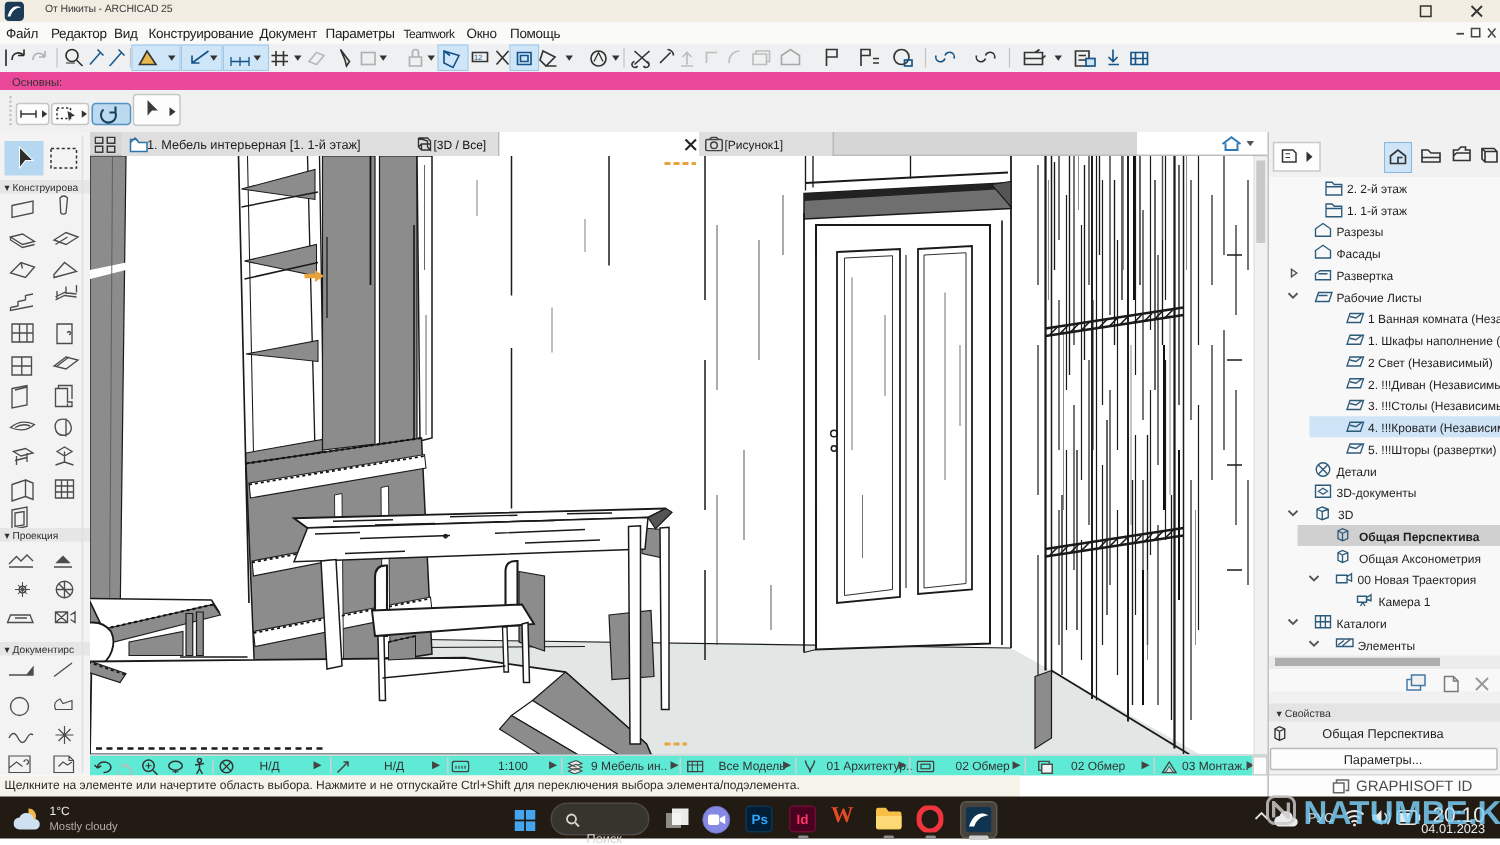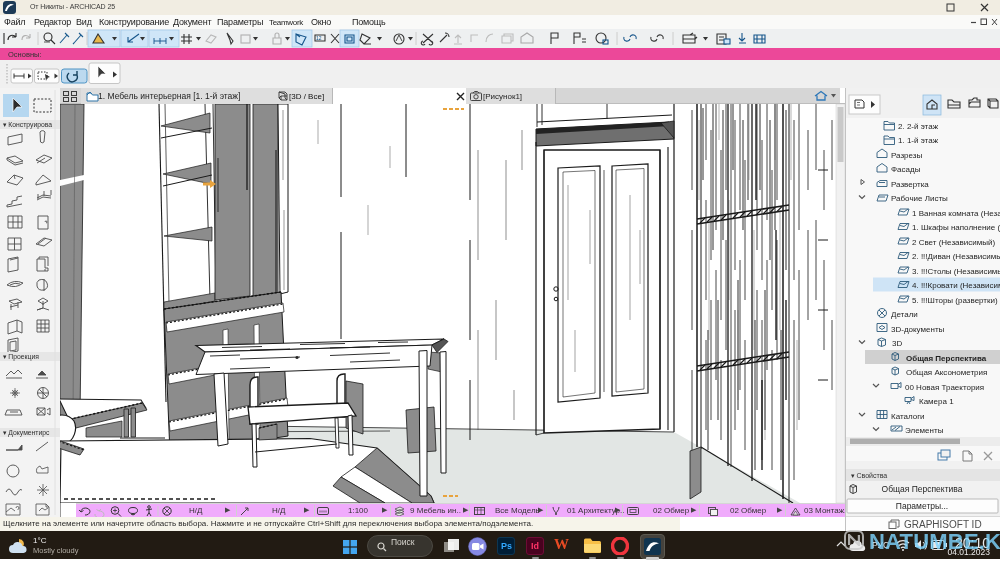--- a/index.html
+++ b/index.html
@@ -4,25 +4,25 @@
 <style>
   html,body{margin:0;padding:0;}
   body{width:1000px;height:563px;overflow:hidden;font-family:"Liberation Sans",sans-serif;position:relative;background:#fff;}
   .abs{position:absolute;}
   #titlebar{left:0;top:0;width:1000px;height:15px;background:#f1ede2;}
   #titletext{left:30px;top:3px;font-size:7px;letter-spacing:-0.1px;color:#3a3a3a;}
   #menubar{left:0;top:15px;width:1000px;height:14px;background:#fafaf8;}
   .mi{position:absolute;top:17px;font-size:9px;color:#1c1c1c;letter-spacing:-0.2px;}
   #row3{left:0;top:48px;width:1000px;height:12px;background:#ec4899;}
   #row4{left:0;top:60px;width:1000px;height:28px;background:#f0f0f0;}
-  #tabbar{left:60px;top:88px;width:780px;height:16px;background:#d6d6d6;}
+  #tabbar{left:60px;top:88px;width:698px;height:16px;background:#d6d6d6;}
   #statusbar{left:0;top:517px;width:680px;height:14px;background:#f6f4ea;font-size:8px;color:#2a2a2a;}
   #gsid{left:845px;top:516px;width:155px;height:15px;background:#fdfdfd;border-left:1px solid #cfcfcf;border-top:1px solid #d8d8d8;box-sizing:border-box;text-align:right;}
   #taskbar{left:0;top:531px;width:1000px;height:28px;background:#221b13;}
-  #quickbar{left:76px;top:503px;width:785px;height:14px;background:#f0abfc;border-top:1px solid #d5d5d5;box-sizing:border-box;}
+  #quickbar{left:60px;top:503px;width:785px;height:14px;background:#5eead4;border-top:1px solid #d5d5d5;box-sizing:border-box;}
   .qtext{position:absolute;top:2px;font-size:8px;color:#333;}
   .qarr{position:absolute;top:2px;font-size:7px;color:#444;}
   .qsep{position:absolute;top:1px;width:1px;height:11px;background:#d0d0d0;}
 </style>
 </head>
 <body>
 
 <div class="abs" id="titlebar"></div>
 <svg class="abs" style="left:3px;top:1px" width="13" height="13" viewBox="0 0 13 13">
     <rect x="0" y="0" width="13" height="13" rx="3" fill="#1d3a56"></rect>
@@ -36,21 +36,21 @@
 
 <div class="abs" id="menubar"></div>
 <div class="mi" style="left:4px">Файл</div>
 <div class="mi" style="left:34px">Редактор</div>
 <div class="mi" style="left:76px">Вид</div>
 <div class="mi" style="left:99px">Конструирование</div>
 <div class="mi" style="left:173px">Документ</div>
 <div class="mi" style="left:217px">Параметры</div>
 <div class="mi" style="left:269px;font-size:8px;letter-spacing:-0.3px;top:17.5px">Teamwork</div>
 <div class="mi" style="left:311px">Окно</div>
-<div class="mi" style="left:352px">Помощь</div>
+<div class="mi" style="left:340px">Помощь</div>
 <svg class="abs" style="left:970px;top:16px" width="30" height="12" viewBox="0 0 30 12">
   <path d="M1,6.5 L6,6.5" stroke="#444" stroke-width="1.2"></path>
   <rect x="11" y="3" width="5.5" height="5.5" fill="none" stroke="#444" stroke-width="1"></rect>
   <path d="M22,3 L27,9 M27,3 L22,9" stroke="#444" stroke-width="1"></path>
 </svg>
 
 <svg class="abs" style="left:0px;top:29px" width="1000" height="19" viewBox="0 0 1000 19" id="tb1">
   <rect x="0" y="0" width="1000" height="19" fill="#eef0f1"></rect>
   <rect x="88" y="1" width="32" height="17" fill="#cfe6f8" stroke="#9ec7e8" stroke-width="0.7"></rect>
   <rect x="121" y="1" width="27" height="17" fill="#cfe6f8" stroke="#9ec7e8" stroke-width="0.7"></rect>
@@ -665,21 +665,21 @@
       <rect x="0" y="0" width="6.4" height="6.4" fill="#44a6f0"></rect>
       <rect x="7.6" y="0" width="6.4" height="6.4" fill="#44a6f0"></rect>
       <rect x="0" y="7.6" width="6.4" height="6.4" fill="#44a6f0"></rect>
       <rect x="7.6" y="7.6" width="6.4" height="6.4" fill="#44a6f0"></rect>
     </svg>
   <div class="abs" style="left:367px;top:4px;width:66px;height:22px;border-radius:12px;background:#37342e;border:1px solid #4c4943;box-sizing:border-box;">
     <svg class="abs" style="left:9px;top:5.5px" width="10" height="10" viewBox="0 0 10 10">
         <circle cx="4" cy="4" r="3" fill="none" stroke="#d8d5cf" stroke-width="1.2"></circle>
         <path d="M6.5,6.5 L9,9" stroke="#d8d5cf" stroke-width="1.2"></path>
       </svg>
-    <span class="abs" style="left:23px;top:1px;font-size:8.5px;color:#d8d5cf;">Поиск</span>
+    <span class="abs" style="left:23px;top:18px;font-size:8.5px;color:#d8d5cf;">Поиск</span>
   </div>
   <svg class="abs" style="left:443px;top:7px" width="17" height="17" viewBox="0 0 17 17">
       <rect x="1" y="4" width="10" height="10" fill="#8f8c86"></rect>
       <rect x="5" y="1" width="11" height="11" fill="#fdfdfd" opacity="0.92"></rect>
     </svg>
   <svg class="abs" style="left:468px;top:6px" width="19" height="19" viewBox="0 0 19 19">
       <circle cx="9.5" cy="9.5" r="9" fill="#8689e3"></circle>
       <circle cx="9.5" cy="9.5" r="9" fill="none" stroke="#6e71c9" stroke-width="0.5"></circle>
       <rect x="4" y="6" width="7.5" height="7" rx="1.5" fill="#fff"></rect>
       <path d="M12,8.5 l3.5,-2 v6 l-3.5,-2 Z" fill="#fff"></path>

